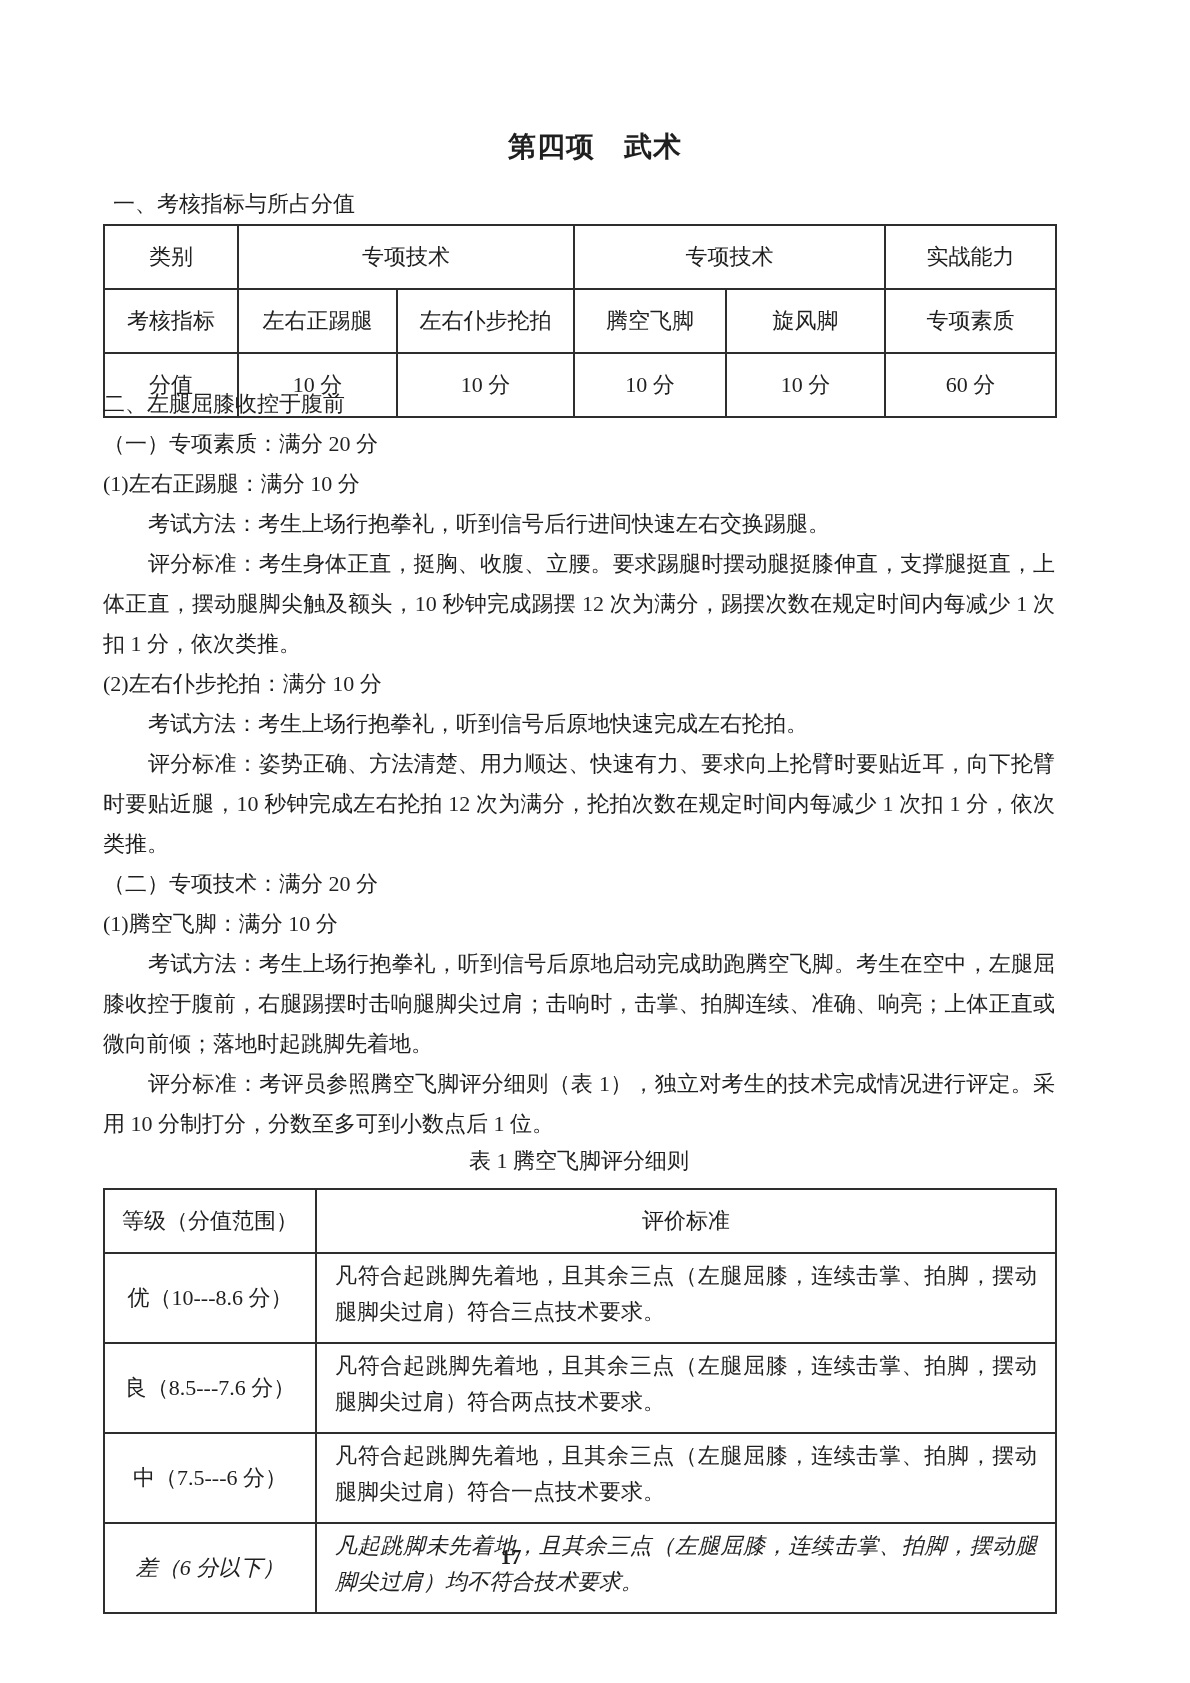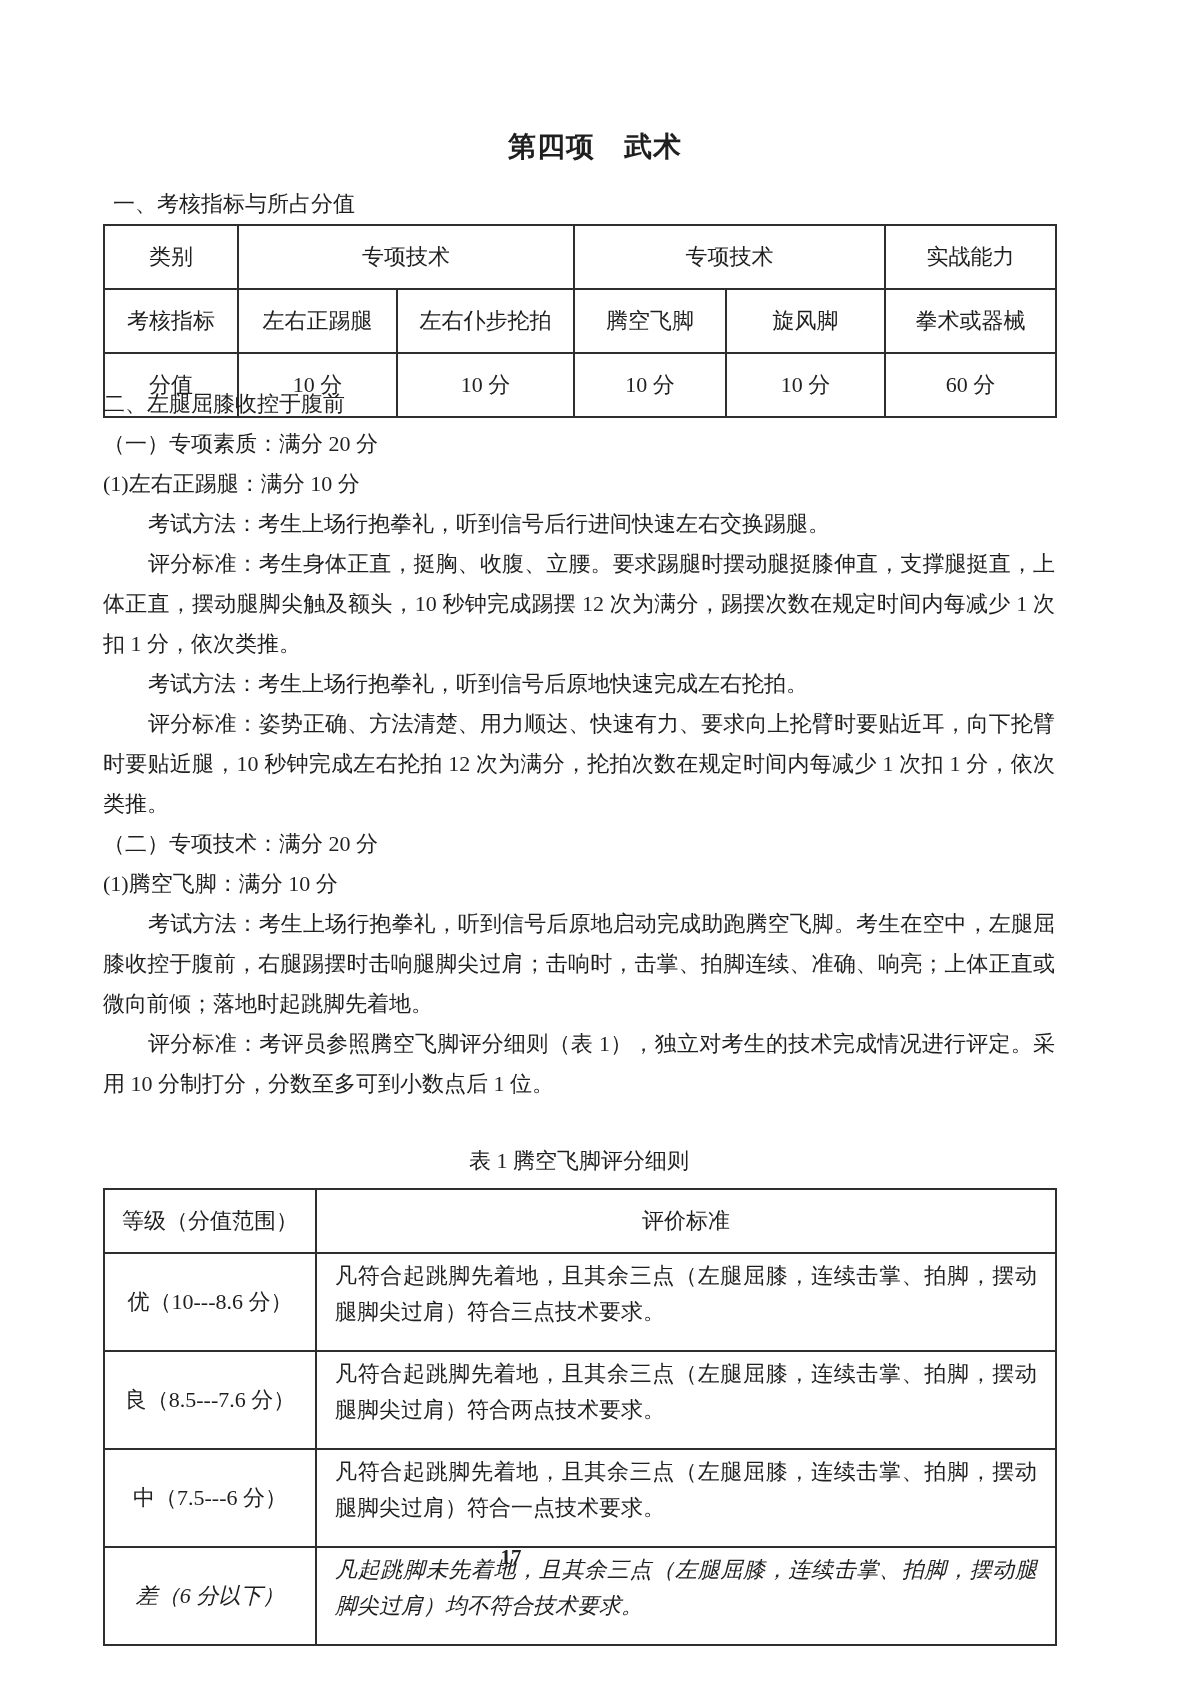--- a/index.html
+++ b/index.html
@@ -48,21 +48,21 @@
   }
 
   #rubric-table { position: absolute; top: 1188px; left: 103px; width: 952px; height: 350px; }
   #rubric-table tr.hdr { height: 28px; margin-top: 27px; }
   #rubric-table tr.row1 { height: 77px; margin-top: 23px; }
   #rubric-table tr.row2 { height: 77px; }
   #rubric-table tr.row3 { height: 76px; }
   #rubric-table tr.row4 { height: 76px; font-style: italic; }
   #rubric-table td.crit {
     text-align: justify; line-height: 36px;
-    padding: 4px 18px 20px 18px;
+    padding: 4px 18px 12px 18px;
   }
 
   .page-number {
     position: absolute; top: 1545px; left: 0; width: 1022px;
     text-align: center; font-size: 21px; font-weight: 700;
   }
 </style>
 </head>
 <body>
 
@@ -87,39 +87,40 @@
         <td colspan="2">专项技术</td>
         <td colspan="2">专项技术</td>
         <td>实战能力</td>
       </tr>
       <tr class="r2">
         <td>考核指标</td>
         <td>左右正踢腿</td>
         <td>左右仆步抡拍</td>
         <td>腾空飞脚</td>
         <td>旋风脚</td>
-        <td>拳术或器械</td>
+        <td>专项素质</td>
       </tr>
       <tr class="r3">
         <td>分值</td>
         <td>10 分</td>
         <td>10 分</td>
         <td>10 分</td>
         <td>10 分</td>
         <td>60 分</td>
       </tr>
     </tbody>
   </table>
 
   <div class="bodytext">
     <p>二、左腿屈膝收控于腹前</p>
     <p>（一）专项素质：满分 20 分</p>
     <p>(1)左右正踢腿：满分 10 分</p>
     <p class="indent">考试方法：考生上场行抱拳礼，听到信号后行进间快速左右交换踢腿。</p>
     <p class="indent just">评分标准：考生身体正直，挺胸、收腹、立腰。要求踢腿时摆动腿挺膝伸直，支撑腿挺直，上体正直，摆动腿脚尖触及额头，10 秒钟完成踢摆 12 次为满分，踢摆次数在规定时间内每减少 1 次扣 1 分，依次类推。</p>
+    <p>(2)左右仆步抡拍：满分 10 分</p>
     <p class="indent">考试方法：考生上场行抱拳礼，听到信号后原地快速完成左右抡拍。</p>
     <p class="indent just">评分标准：姿势正确、方法清楚、用力顺达、快速有力、要求向上抡臂时要贴近耳，向下抡臂时要贴近腿，10 秒钟完成左右抡拍 12 次为满分，抡拍次数在规定时间内每减少 1 次扣 1 分，依次类推。</p>
     <p>（二）专项技术：满分 20 分</p>
     <p>(1)腾空飞脚：满分 10 分</p>
     <p class="indent just">考试方法：考生上场行抱拳礼，听到信号后原地启动完成助跑腾空飞脚。考生在空中，左腿屈膝收控于腹前，右腿踢摆时击响腿脚尖过肩；击响时，击掌、拍脚连续、准确、响亮；上体正直或微向前倾；落地时起跳脚先着地。</p>
     <p class="indent just">评分标准：考评员参照腾空飞脚评分细则（表 1），独立对考生的技术完成情况进行评定。采用 10 分制打分，分数至多可到小数点后 1 位。</p>
   </div>
 
   <div class="table1-caption">表 1 腾空飞脚评分细则</div>
 

